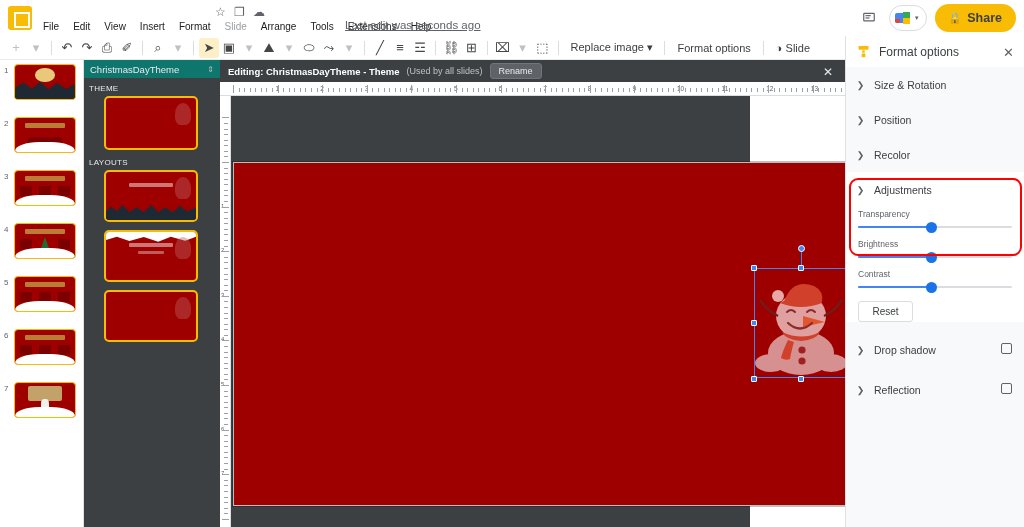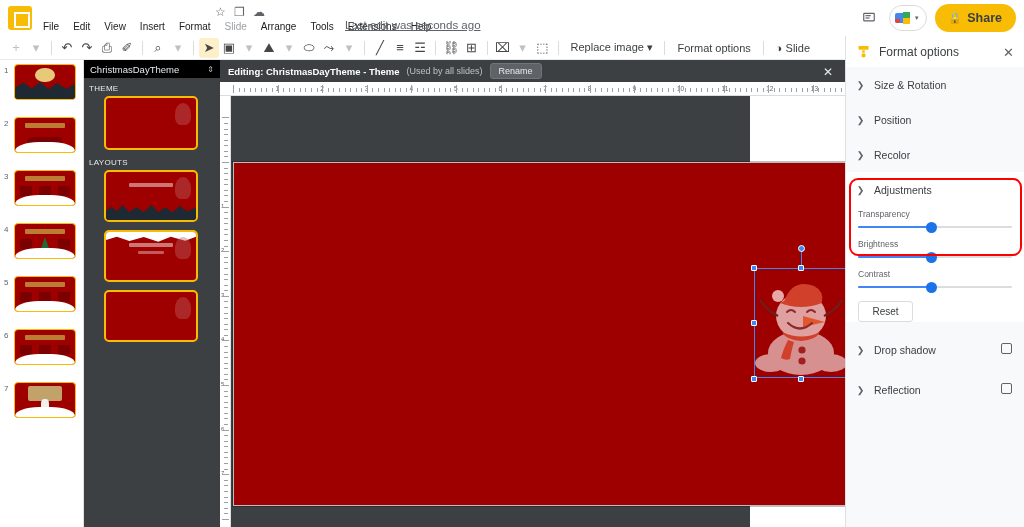--- a/index.html
+++ b/index.html
@@ -115,21 +115,21 @@
     background:#7d0000; border-radius:1px;
   }
 
   
   .themepanel {
     position:absolute; left:84px; top:60px; width:136px; height:467px;
     background:#3C4043;
   }
   .theme-head {
     height:18px; display:flex; align-items:center; justify-content:space-between;
-    padding:0 6px; background:#000000;
+    padding:0 6px; background:#0f766e;
   }
   .theme-head-title { font-size:9.5px; color:#e8eaed; }
   .theme-head-ic { font-size:8px; color:#bdc1c6; cursor:pointer; }
   .theme-sect-label { font-size:8px; color:#e8eaed; margin:6px 0 3px 5px; letter-spacing:.3px; }
   .lyt-thumb {
     width:94px; height:52px; margin:0 0 8px 20px; border:2px solid #F9BC04;
     border-radius:5px; background:#9E0000; position:relative; overflow:hidden; cursor:pointer;
   }
   .lyt-title { position:absolute; left:26%; top:22%; width:48%; height:4px; background:#e8b5b5; opacity:.65; border-radius:1px;}
   .lyt-sub { position:absolute; left:36%; top:40%; width:28%; height:3px; background:#e8b5b5; opacity:.5; border-radius:1px;}

